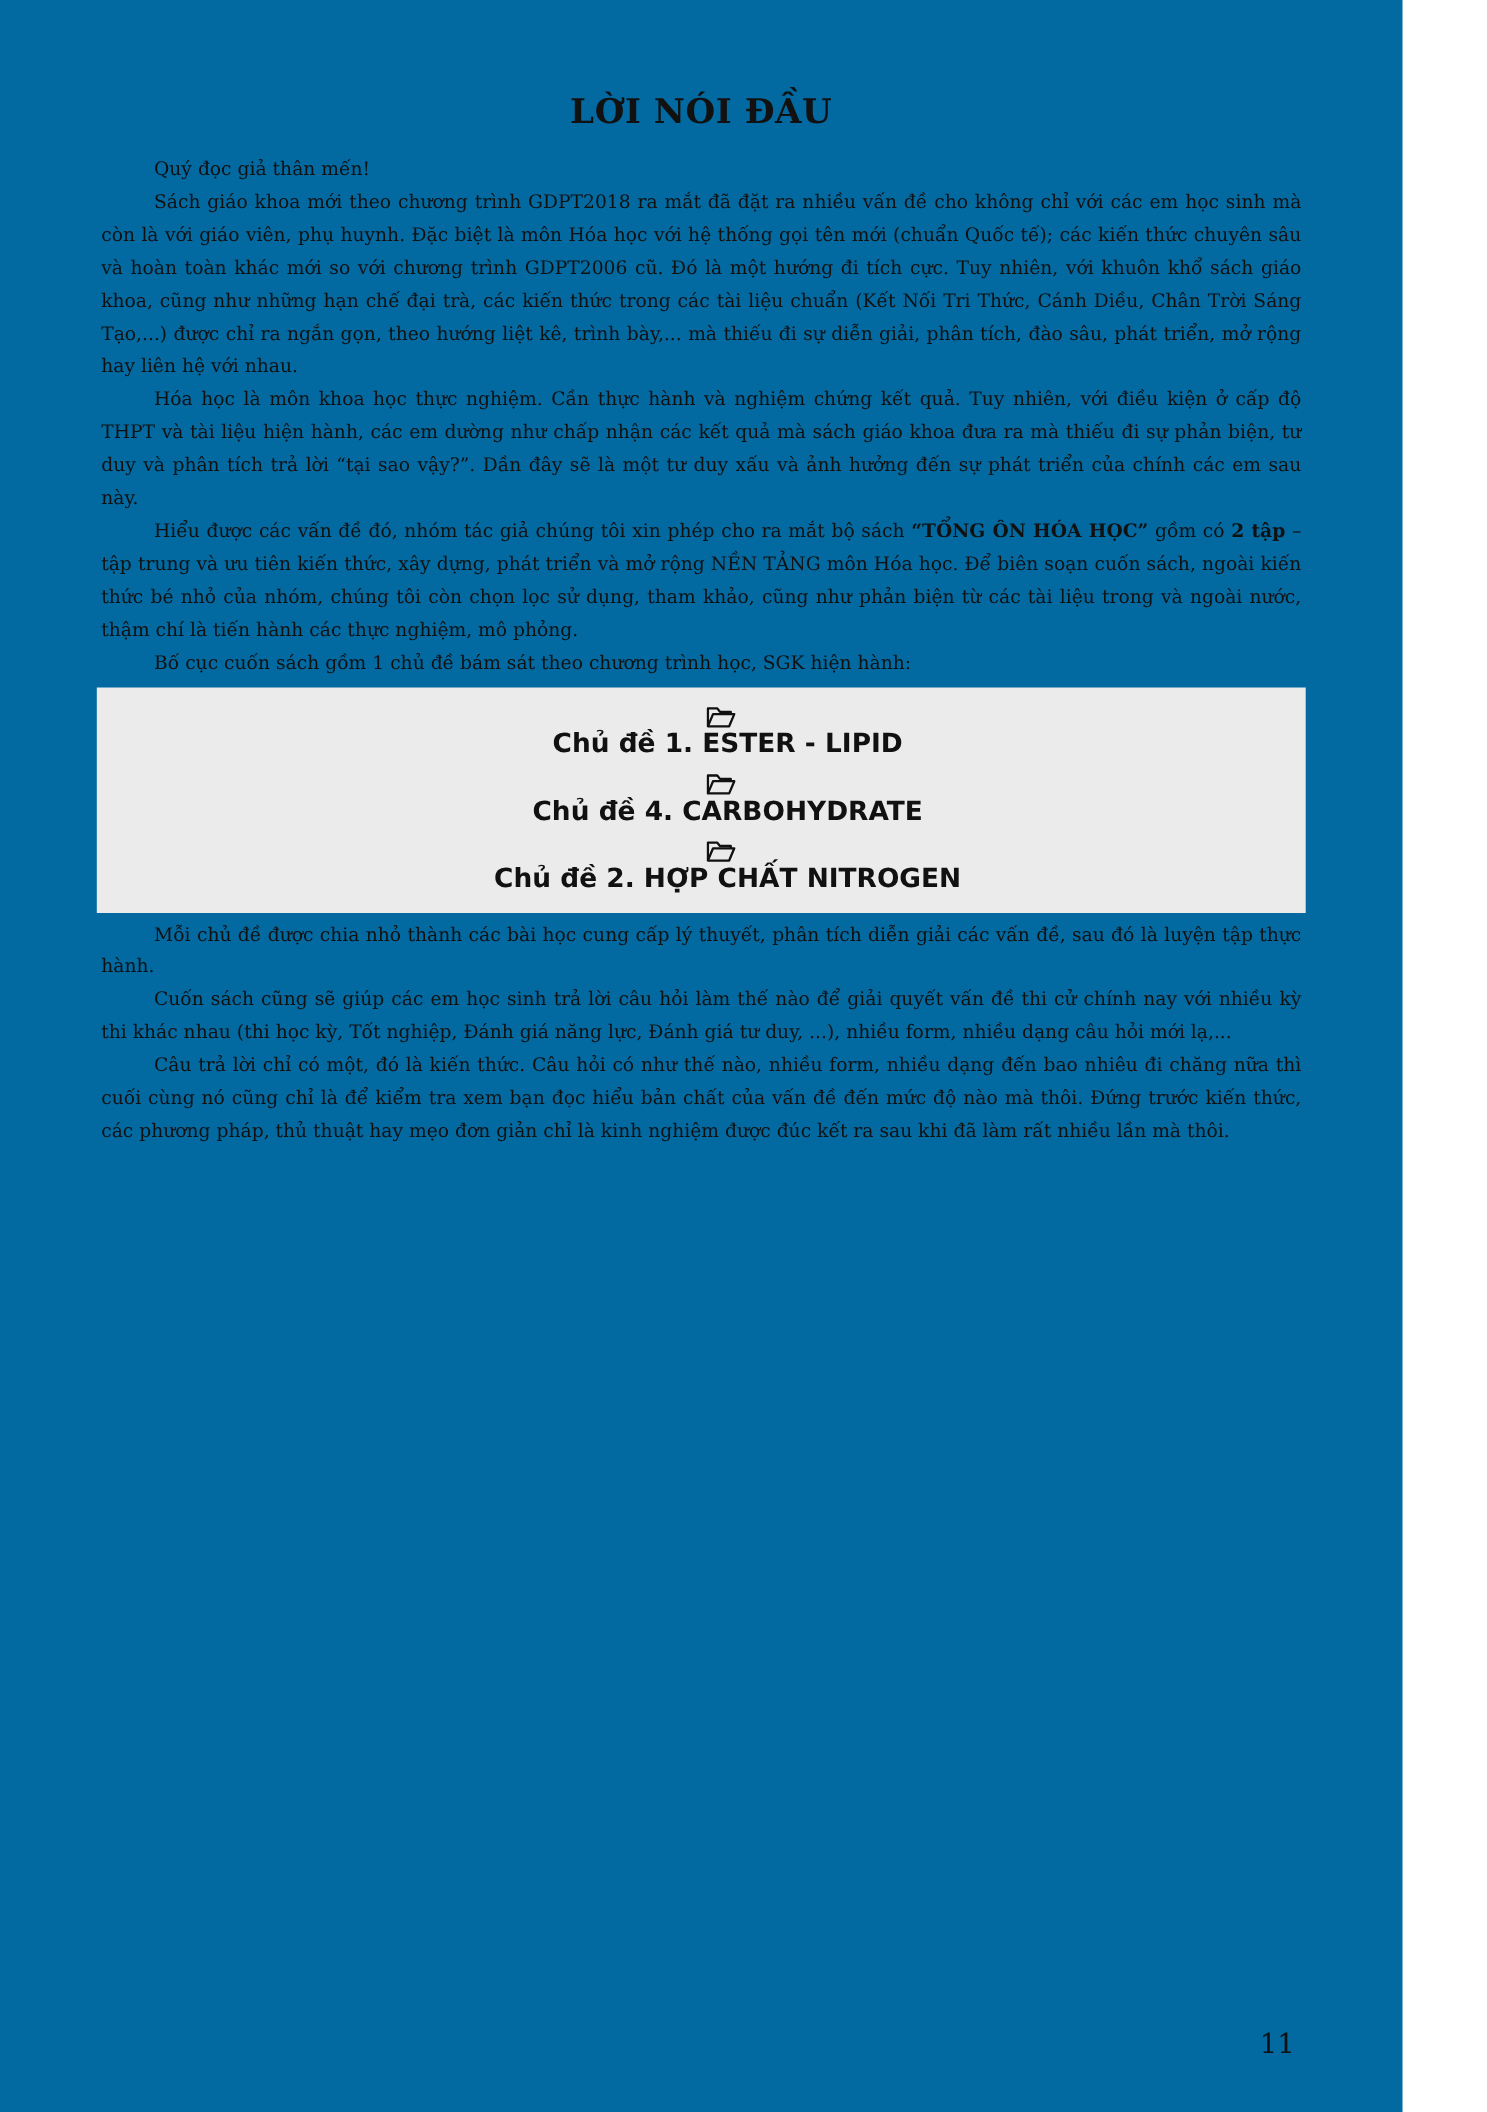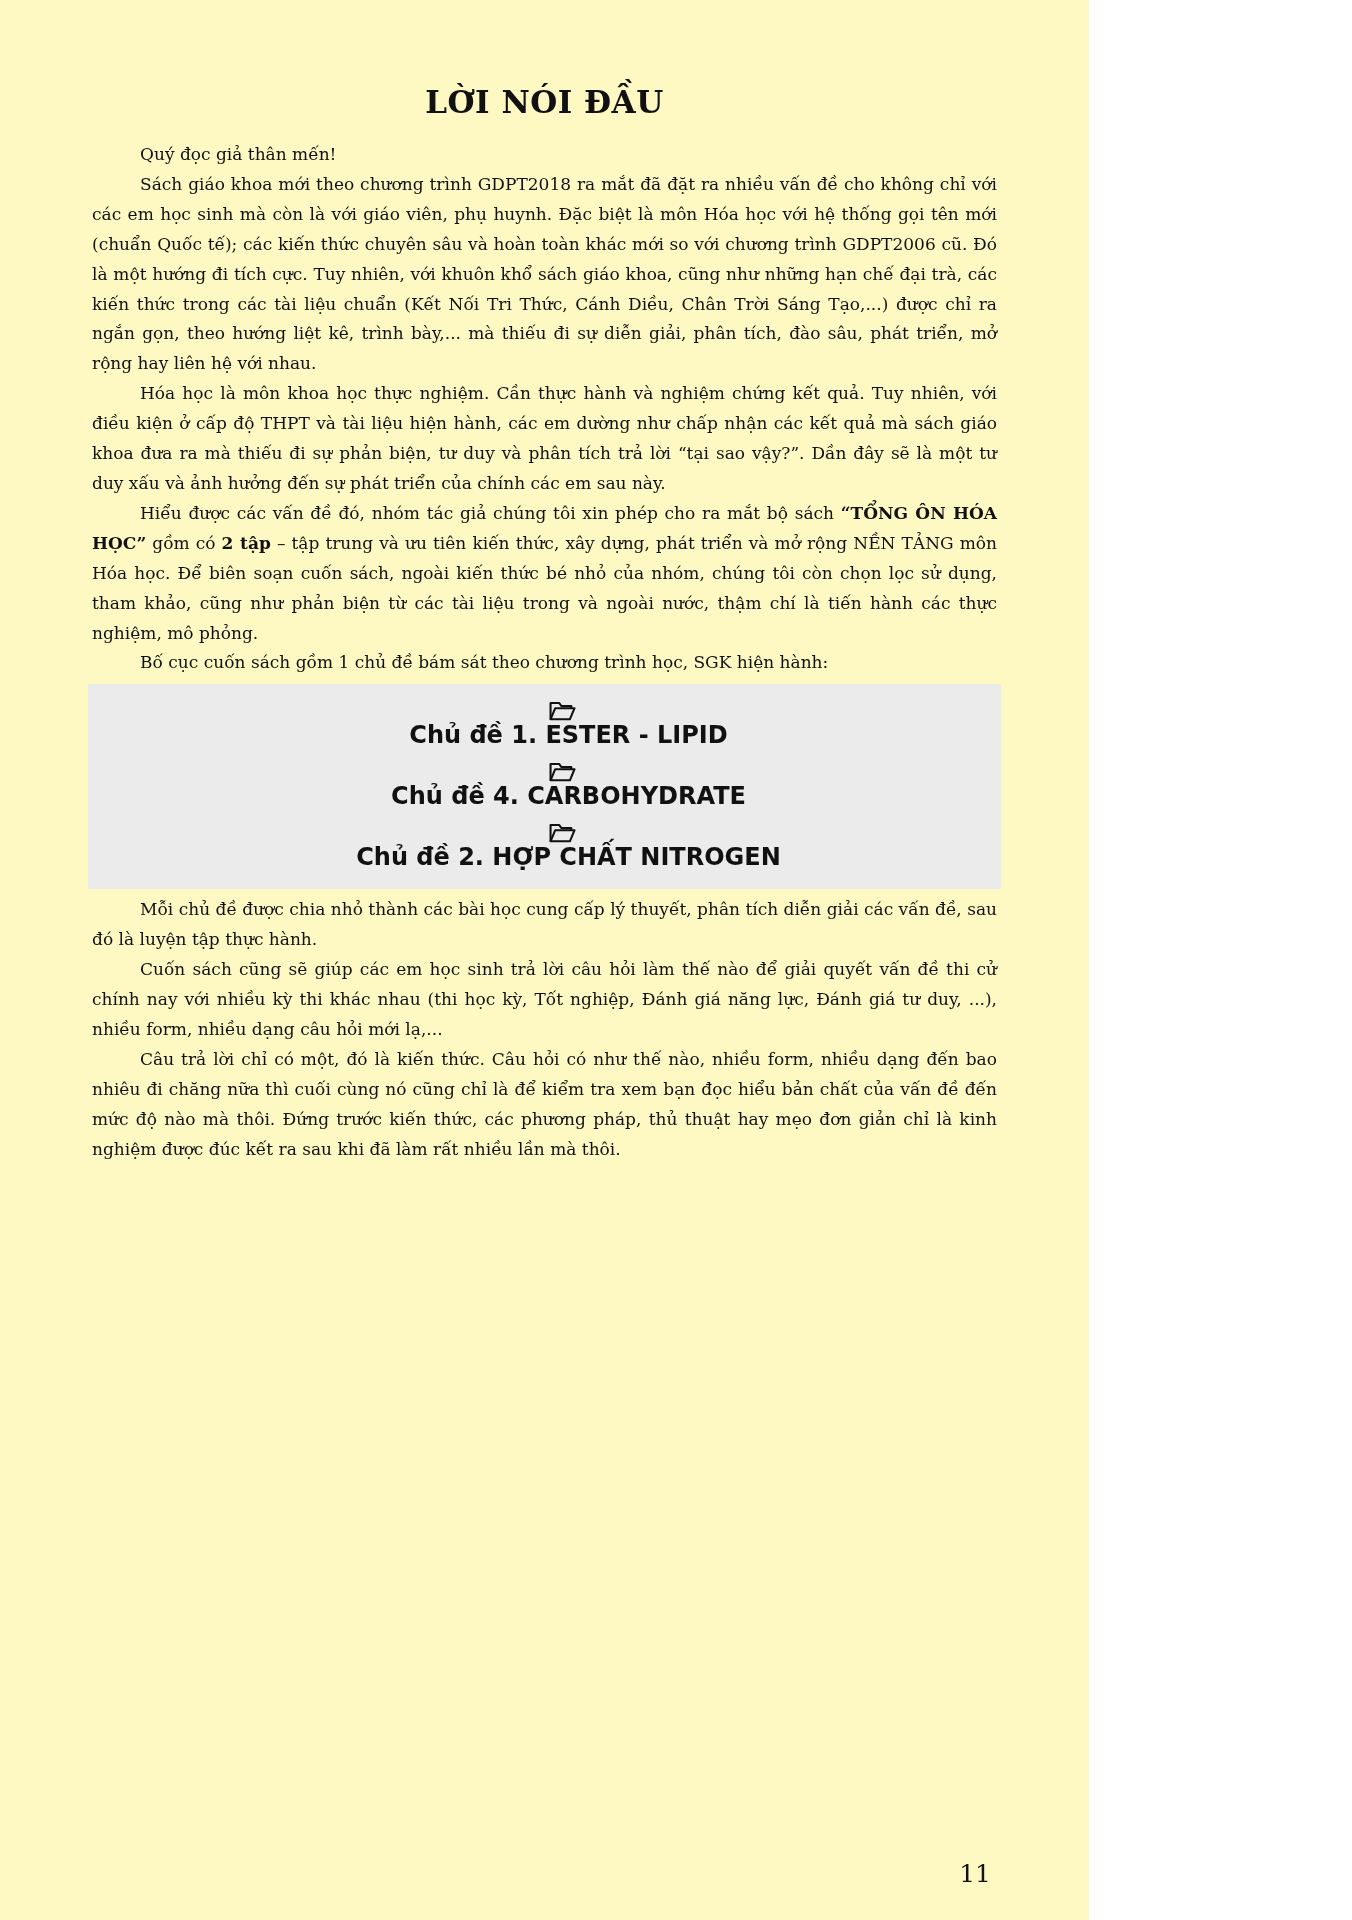--- a/index.html
+++ b/index.html
@@ -2,23 +2,23 @@
 <html><head>
 <meta charset="utf-8">
 <style>
   html, body {
     margin: 0;
     padding: 0;
     background: #ffffff;
   }
   .page {
     position: relative;
-    width: 1089px;
+    width: 1275px;
     height: 1920px;
-    background: #fef9c3;
+    background: #0369a1;
     font-family: "DejaVu Serif", serif;
     color: #111111;
     overflow: hidden;
     box-sizing: border-box;
   }
   .content {
     padding: 84px 92px 0 92px;
   }
   .title {
     text-align: center;
@@ -53,21 +53,21 @@
   .folder-icon {
     display: inline-flex;
     margin-right: 13px;
     position: relative;
     top: 1px;
   }
   .chapter-label { white-space: nowrap; }
   .page-number {
     position: absolute;
     right: 98px;
-    bottom: 32px;
+    bottom: 48px;
     font-size: 25px;
     font-family: "DejaVu Serif", serif;
     color: #111111;
     margin-left: 33px;
   }
 </style>
 </head>
 <body>
 
 <div class="page">

